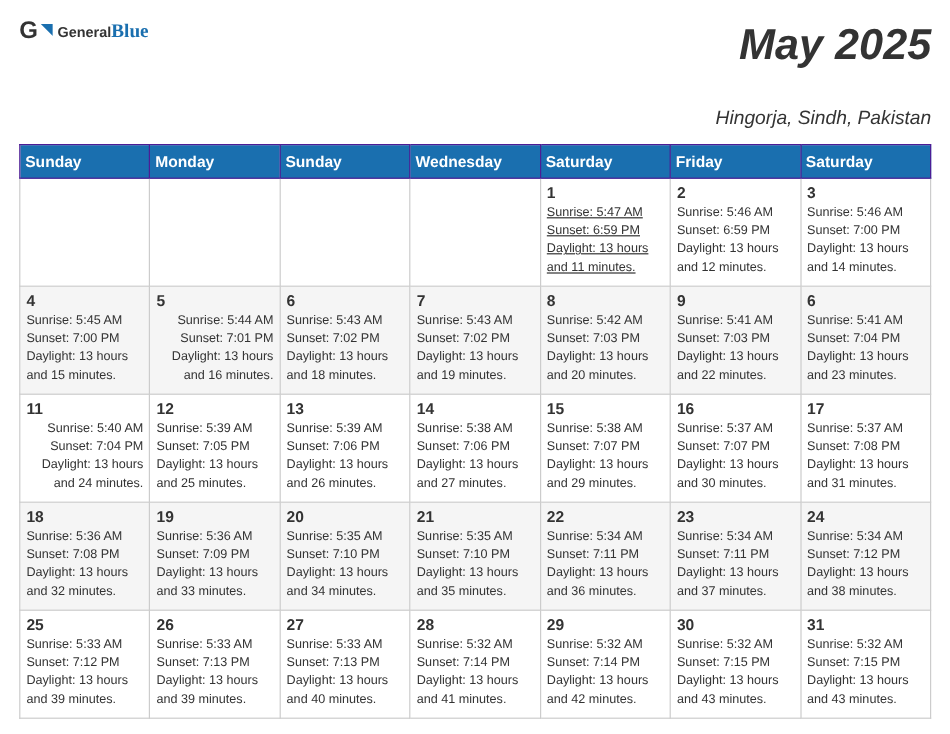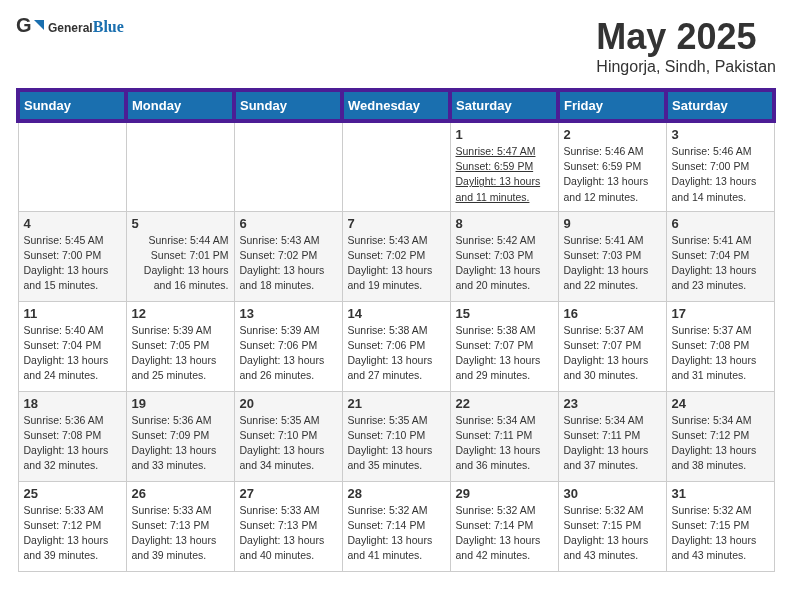--- a/index.html
+++ b/index.html
@@ -19,43 +19,46 @@
     .logo {
       display: flex;
       align-items: center;
       gap: 4px;
     }
     .logo-icon {
       width: 28px;
       height: 22px;
     }
     .title-area {
+      text-align: right;
+      font-style: italic;
     }
     .month-year {
       font-size: 36px;
       font-weight: bold;
       color: #333;
     }
     .location {
       font-size: 16px;
       color: #333;
+      margin-top: 32px;
     }
     table {
       width: 100%;
       border-collapse: collapse;
       table-layout: fixed;
     }
     thead th {
       background: #1a6faf;
       color: #fff;
       font-size: 13px;
       font-weight: bold;
       padding: 6px 4px;
       text-align: left;
-      border: 4px solid #4c1d95;
+      border: 1px solid #4c1d95;
     }
     tbody td {
       border: 1px solid #ccc;
       vertical-align: top;
       padding: 4px 5px;
       height: 90px;
       font-size: 11px;
       color: #333;
       background: #fff;
     }
@@ -186,21 +189,21 @@
           <span class="day-number">6</span>
           <div class="day-info" style="white-space: pre-line;">Sunrise: 5:41 AM
 Sunset: 7:04 PM
 Daylight: 13 hours
 and 23 minutes.</div>
         </td>
       </tr>
       <tr>
         <td>
           <span class="day-number">11</span>
-          <div class="day-info" style="white-space: pre-line;">Sunrise: 5:40 AM
+          <div class="day-info" style="white-space: pre-line; text-align: right;">Sunrise: 5:40 AM
 Sunset: 7:04 PM
 Daylight: 13 hours
 and 24 minutes.</div>
         </td>
         <td>
           <span class="day-number">12</span>
           <div class="day-info" style="white-space: pre-line;">Sunrise: 5:39 AM
 Sunset: 7:05 PM
 Daylight: 13 hours
 and 25 minutes.</div>

